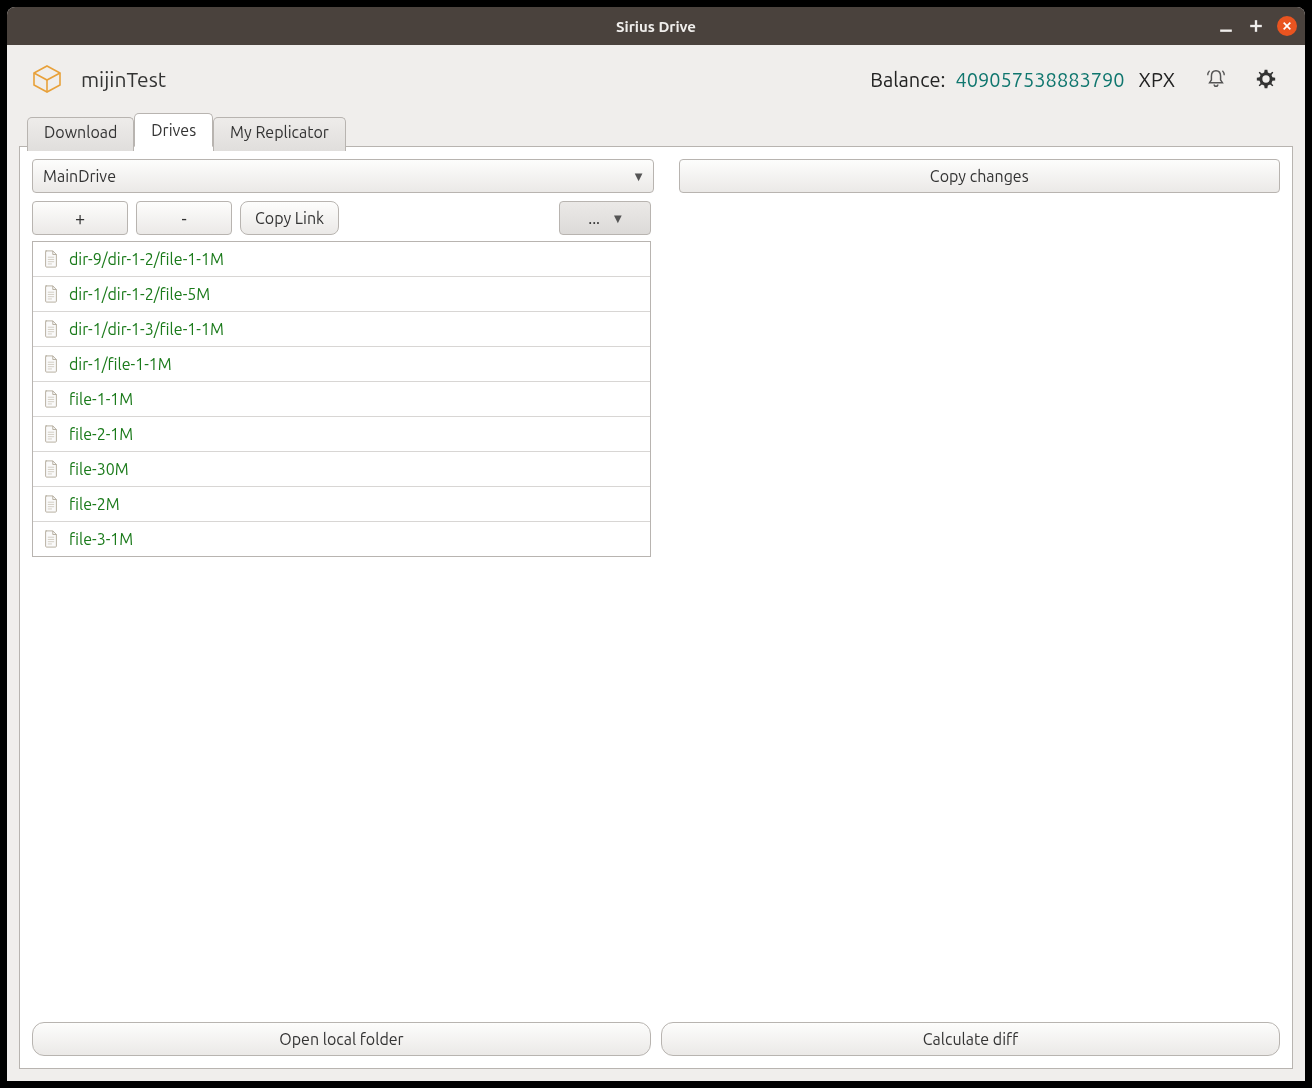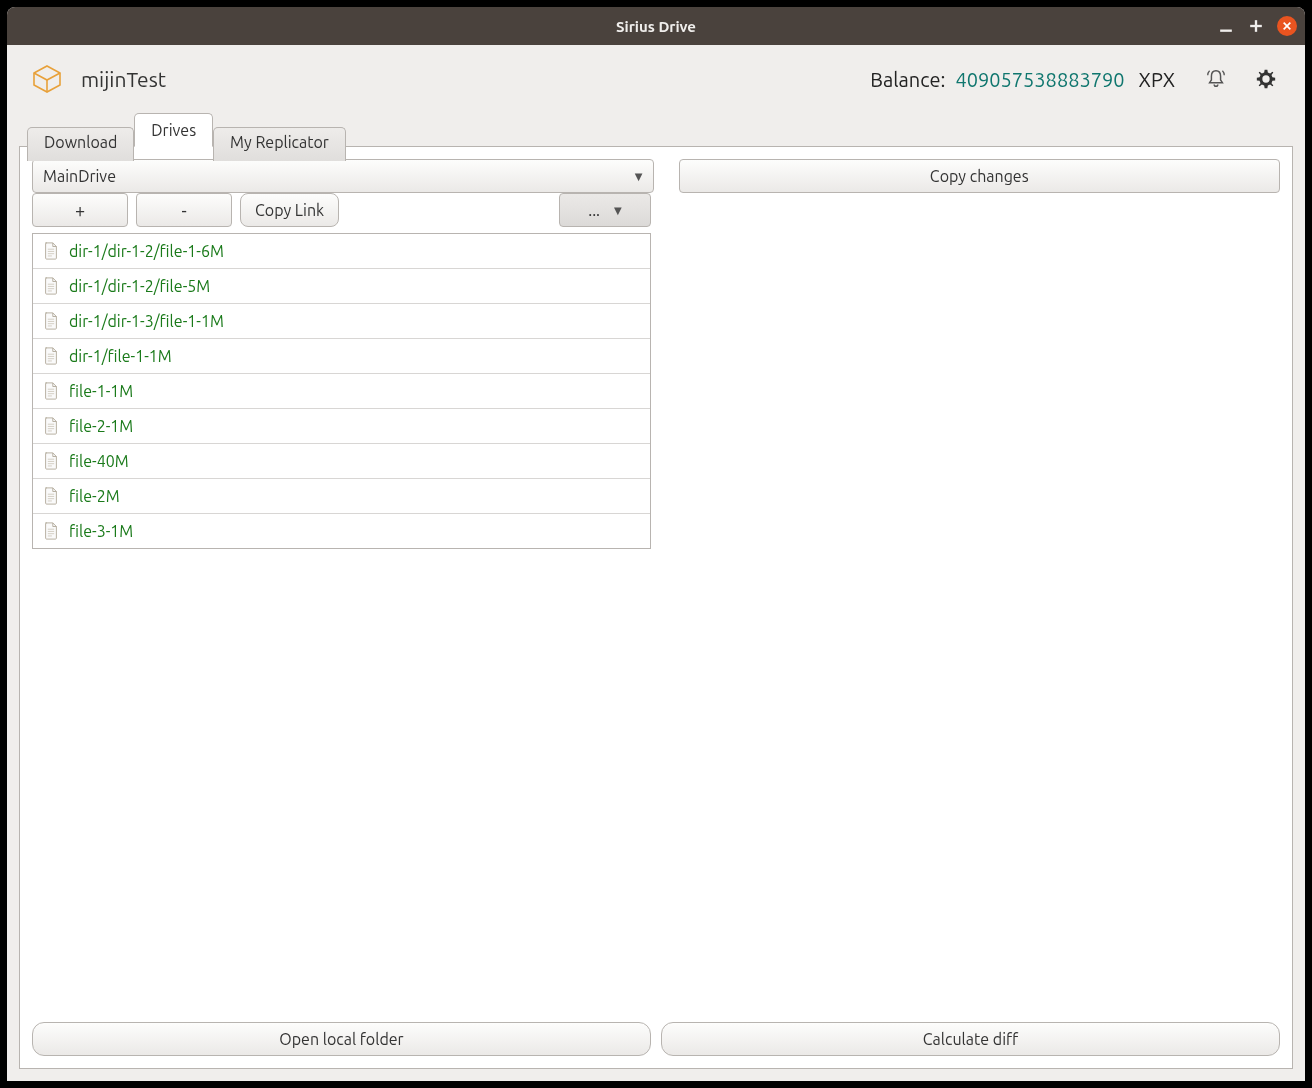--- a/index.html
+++ b/index.html
@@ -126,36 +126,37 @@
       margin-right: 0px;
       cursor: pointer;
       position: relative;
     }
     .tab.active {
       background: #fff;
       border-bottom: 1px solid #fff;
       z-index: 3;
     }
     .tab:not(.active) {
-      top: 14px;
+      top: 4px;
       padding-top: 5px;
       padding-bottom: 5px;
     }
     .content {
       flex: 1;
       background: #fff;
       border: 1px solid #b8b4b0;
       margin: 0 12px 12px 12px;
       padding: 12px;
       display: flex;
       flex-direction: column;
     }
     .top-controls {
       display: flex;
       gap: 25px;
+      margin-bottom: 8px;
     }
     .dropdown {
       flex: 1;
       background: linear-gradient(to bottom, #fdfdfc, #ebe9e7);
       border: 1px solid #b8b4b0;
       border-radius: 4px;
       padding: 6px 10px;
       font-size: 16px;
       color: #333;
       display: flex;
@@ -378,21 +379,21 @@
         <div class="changes-list" id="changes-list">
             <div class="change-row">
               <svg class="file-icon-svg" viewBox="0 0 16 20">
   <path d="M2 1 L10 1 L14 5 L14 18 C14 18.5 13.5 19 13 19 L3 19 C2.5 19 2 18.5 2 18 L2 2 C2 1.5 2.5 1 3 1 Z" fill="#fafafa" stroke="#b0a898" stroke-width="1"></path>
   <path d="M10 1 L10 5 L14 5" fill="none" stroke="#b0a898" stroke-width="1"></path>
   <line x1="4.5" y1="8" x2="11.5" y2="8" stroke="#cfc9bd" stroke-width="1"></line>
   <line x1="4.5" y1="10.5" x2="11.5" y2="10.5" stroke="#cfc9bd" stroke-width="1"></line>
   <line x1="4.5" y1="13" x2="11.5" y2="13" stroke="#cfc9bd" stroke-width="1"></line>
   <line x1="4.5" y1="15.5" x2="9" y2="15.5" stroke="#cfc9bd" stroke-width="1"></line>
 </svg>
-              <span class="change-path">dir-1/dir-1-2/file-1-6M</span>
+              <span class="change-path">dir-9/dir-1-2/file-1-1M</span>
             </div>
             <div class="change-row">
               <svg class="file-icon-svg" viewBox="0 0 16 20">
   <path d="M2 1 L10 1 L14 5 L14 18 C14 18.5 13.5 19 13 19 L3 19 C2.5 19 2 18.5 2 18 L2 2 C2 1.5 2.5 1 3 1 Z" fill="#fafafa" stroke="#b0a898" stroke-width="1"></path>
   <path d="M10 1 L10 5 L14 5" fill="none" stroke="#b0a898" stroke-width="1"></path>
   <line x1="4.5" y1="8" x2="11.5" y2="8" stroke="#cfc9bd" stroke-width="1"></line>
   <line x1="4.5" y1="10.5" x2="11.5" y2="10.5" stroke="#cfc9bd" stroke-width="1"></line>
   <line x1="4.5" y1="13" x2="11.5" y2="13" stroke="#cfc9bd" stroke-width="1"></line>
   <line x1="4.5" y1="15.5" x2="9" y2="15.5" stroke="#cfc9bd" stroke-width="1"></line>
 </svg>
@@ -444,21 +445,21 @@
             </div>
             <div class="change-row">
               <svg class="file-icon-svg" viewBox="0 0 16 20">
   <path d="M2 1 L10 1 L14 5 L14 18 C14 18.5 13.5 19 13 19 L3 19 C2.5 19 2 18.5 2 18 L2 2 C2 1.5 2.5 1 3 1 Z" fill="#fafafa" stroke="#b0a898" stroke-width="1"></path>
   <path d="M10 1 L10 5 L14 5" fill="none" stroke="#b0a898" stroke-width="1"></path>
   <line x1="4.5" y1="8" x2="11.5" y2="8" stroke="#cfc9bd" stroke-width="1"></line>
   <line x1="4.5" y1="10.5" x2="11.5" y2="10.5" stroke="#cfc9bd" stroke-width="1"></line>
   <line x1="4.5" y1="13" x2="11.5" y2="13" stroke="#cfc9bd" stroke-width="1"></line>
   <line x1="4.5" y1="15.5" x2="9" y2="15.5" stroke="#cfc9bd" stroke-width="1"></line>
 </svg>
-              <span class="change-path">file-40M</span>
+              <span class="change-path">file-30M</span>
             </div>
             <div class="change-row">
               <svg class="file-icon-svg" viewBox="0 0 16 20">
   <path d="M2 1 L10 1 L14 5 L14 18 C14 18.5 13.5 19 13 19 L3 19 C2.5 19 2 18.5 2 18 L2 2 C2 1.5 2.5 1 3 1 Z" fill="#fafafa" stroke="#b0a898" stroke-width="1"></path>
   <path d="M10 1 L10 5 L14 5" fill="none" stroke="#b0a898" stroke-width="1"></path>
   <line x1="4.5" y1="8" x2="11.5" y2="8" stroke="#cfc9bd" stroke-width="1"></line>
   <line x1="4.5" y1="10.5" x2="11.5" y2="10.5" stroke="#cfc9bd" stroke-width="1"></line>
   <line x1="4.5" y1="13" x2="11.5" y2="13" stroke="#cfc9bd" stroke-width="1"></line>
   <line x1="4.5" y1="15.5" x2="9" y2="15.5" stroke="#cfc9bd" stroke-width="1"></line>
 </svg>

